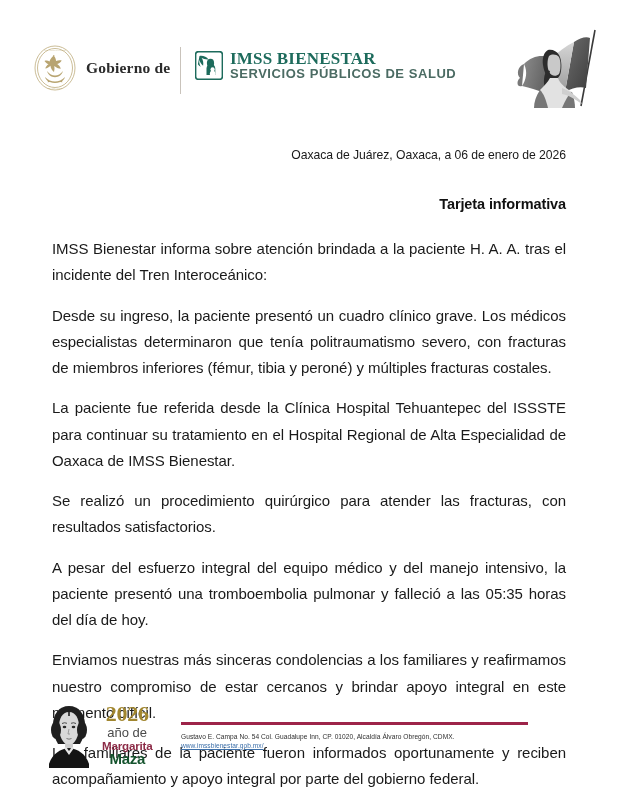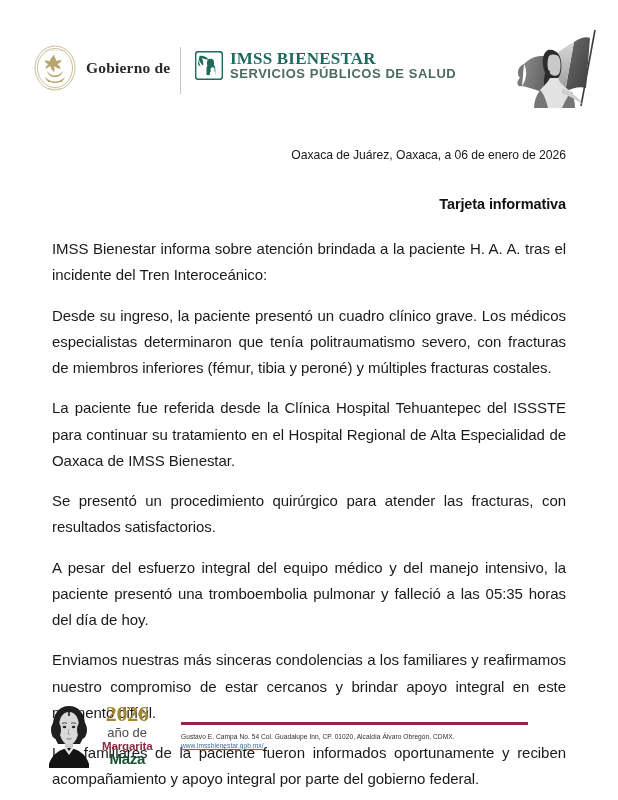--- a/index.html
+++ b/index.html
@@ -338,21 +338,21 @@
 
   <div class="doc-body">
 
     <div class="date-line">Oaxaca de Juárez, Oaxaca, a 06 de enero de 2026</div>
 
     <div class="doc-title">Tarjeta informativa</div>
 
     <p class="para">IMSS Bienestar informa sobre atención brindada a la paciente H. A. A. tras el incidente del Tren Interoceánico:</p>
     <p class="para">Desde su ingreso, la paciente presentó un cuadro clínico grave. Los médicos especialistas determinaron que tenía politraumatismo severo, con fracturas de miembros inferiores (fémur, tibia y peroné) y múltiples fracturas costales.</p>
     <p class="para">La paciente fue referida desde la Clínica Hospital Tehuantepec del ISSSTE para continuar su tratamiento en el Hospital Regional de Alta Especialidad de Oaxaca de IMSS Bienestar.</p>
-    <p class="para">Se presentó un procedimiento quirúrgico para atender las fracturas, con resultados satisfactorios.</p>
+    <p class="para">Se realizó un procedimiento quirúrgico para atender las fracturas, con resultados satisfactorios.</p>
     <p class="para">A pesar del esfuerzo integral del equipo médico y del manejo intensivo, la paciente presentó una tromboembolia pulmonar y falleció a las 05:35 horas del día de hoy.</p>
     <p class="para">Enviamos nuestras más sinceras condolencias a los familiares y reafirmamos nuestro compromiso de estar cercanos y brindar apoyo integral en este momento difícil.</p>
     <p class="para">Los familiares de la paciente fueron informados oportunamente y reciben acompañamiento y apoyo integral por parte del gobierno federal.</p>
 
     <div class="closing-mark">---oo0oo--</div>
   </div>
 
   <div class="footer">
 
     <div class="maza-logo">

